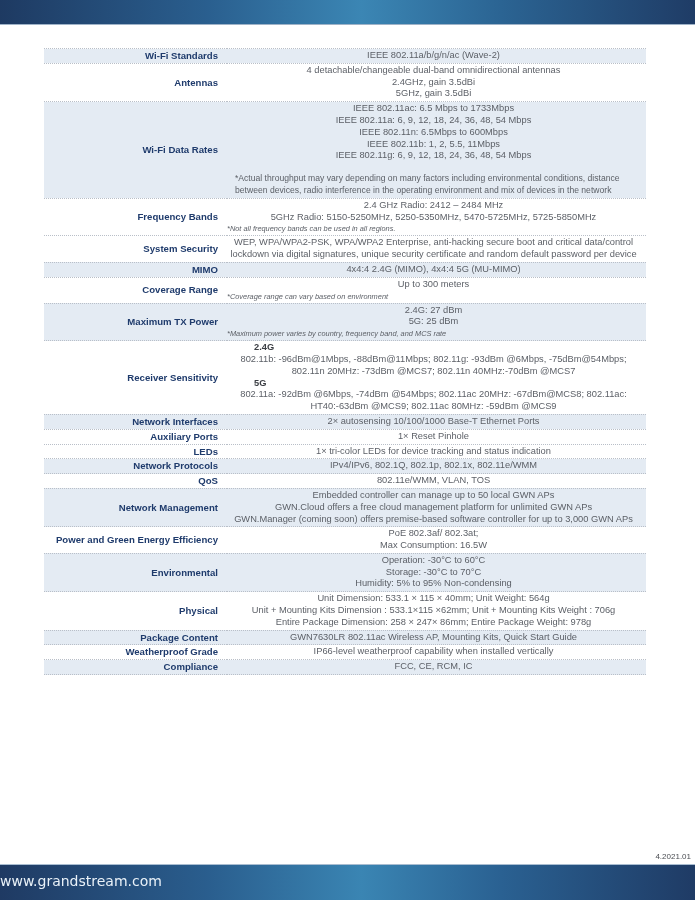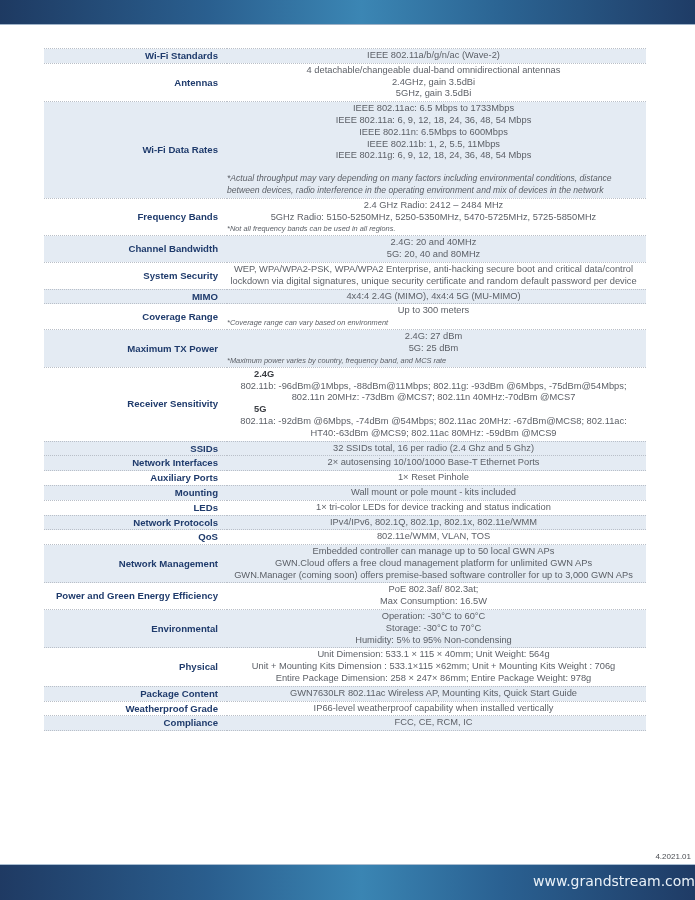--- a/index.html
+++ b/index.html
@@ -25,33 +25,33 @@
   }
   .spec-table tr:first-child td { border-top:1px dotted #b9bfc8; }
   .spec-table tr.shaded td { background:#e4ebf3; }
   .spec-table td.label {
     width:174px; text-align:right; padding-right:9px;
     font-weight:bold; color:#1f3b6c; font-size:9.6px;
     white-space:nowrap;
   }
   .spec-table td.value { color:#5b5f66; padding-left:0; padding-right:6px; }
   .line { display:block;text-align:center; }
-  .note { display:block; font-style:italic; font-size:8.6px; }
+  .note { display:block; font-size:8.6px;margin-left:8px; }
   .note-small { display:block; font-style:italic; font-size:7.4px; line-height:11px; }
   .subhead { display:block; font-weight:bold; color:#3b3e44;margin-left:27px; }
   .gap { display:block; height:11px; }
   .version {
     position:absolute; right:4px; top:852px;
     font-size:8px; color:#4a4d52;
   }
   .footer {
     position:absolute; left:0; top:864px; width:695px; height:36px;
     background:linear-gradient(90deg,#1f3a63 0%,#2a5e8e 30%,#3a85b3 52%,#2a6192 72%,#1f3b65 100%);
     border-top:1px solid #a9bdd1;
-    text-align:right;
+    text-align:left;
   }
   .footer a {
     display:inline-block; margin-top:8px;
     color:#e9f1f8; font-size:14px; text-decoration:none;
     font-family:"DejaVu Sans", sans-serif;
   }
 </style>
 </head>
 <body>
 
@@ -86,27 +86,20 @@
         </td>
       </tr>
       <tr>
         <td class="label">Frequency Bands</td>
         <td class="value">
           <span class="line">2.4 GHz Radio: 2412 – 2484 MHz</span>
           <span class="line">5GHz Radio: 5150-5250MHz, 5250-5350MHz, 5470-5725MHz, 5725-5850MHz</span>
           <span class="note-small">*Not all frequency bands can be used in all regions.</span>
         </td>
       </tr>
-      <tr class="shaded">
-        <td class="label">Channel Bandwidth</td>
-        <td class="value">
-          <span class="line">2.4G: 20 and 40MHz</span>
-          <span class="line">5G: 20, 40 and 80MHz</span>
-        </td>
-      </tr>
       <tr>
         <td class="label">System Security</td>
         <td class="value">
           <span class="line">WEP, WPA/WPA2-PSK, WPA/WPA2 Enterprise, anti-hacking secure boot and critical data/control lockdown via digital signatures, unique security certificate and random default password per device</span>
         </td>
       </tr>
       <tr class="shaded">
         <td class="label">MIMO</td>
         <td class="value">
           <span class="line">4x4:4 2.4G (MIMO), 4x4:4 5G (MU-MIMO)</span>
@@ -130,41 +123,29 @@
       <tr>
         <td class="label">Receiver Sensitivity</td>
         <td class="value">
           <span class="subhead">2.4G</span>
           <span class="line">802.11b: -96dBm@1Mbps, -88dBm@11Mbps; 802.11g: -93dBm @6Mbps, -75dBm@54Mbps; 802.11n 20MHz: -73dBm @MCS7; 802.11n 40MHz:-70dBm @MCS7</span>
           <span class="subhead">5G</span>
           <span class="line">802.11a: -92dBm @6Mbps, -74dBm @54Mbps; 802.11ac 20MHz: -67dBm@MCS8; 802.11ac: HT40:-63dBm @MCS9; 802.11ac 80MHz: -59dBm @MCS9</span>
         </td>
       </tr>
       <tr class="shaded">
-        <td class="label">SSIDs</td>
-        <td class="value">
-          <span class="line">32 SSIDs total, 16 per radio (2.4 Ghz and 5 Ghz)</span>
-        </td>
-      </tr>
-      <tr class="shaded">
         <td class="label">Network Interfaces</td>
         <td class="value">
           <span class="line">2× autosensing 10/100/1000 Base-T Ethernet Ports</span>
         </td>
       </tr>
       <tr>
         <td class="label">Auxiliary Ports</td>
         <td class="value">
           <span class="line">1× Reset Pinhole</span>
-        </td>
-      </tr>
-      <tr class="shaded">
-        <td class="label">Mounting</td>
-        <td class="value">
-          <span class="line">Wall mount or pole mount - kits included</span>
         </td>
       </tr>
       <tr>
         <td class="label">LEDs</td>
         <td class="value">
           <span class="line">1× tri-color LEDs for device tracking and status indication</span>
         </td>
       </tr>
       <tr class="shaded">
         <td class="label">Network Protocols</td>

